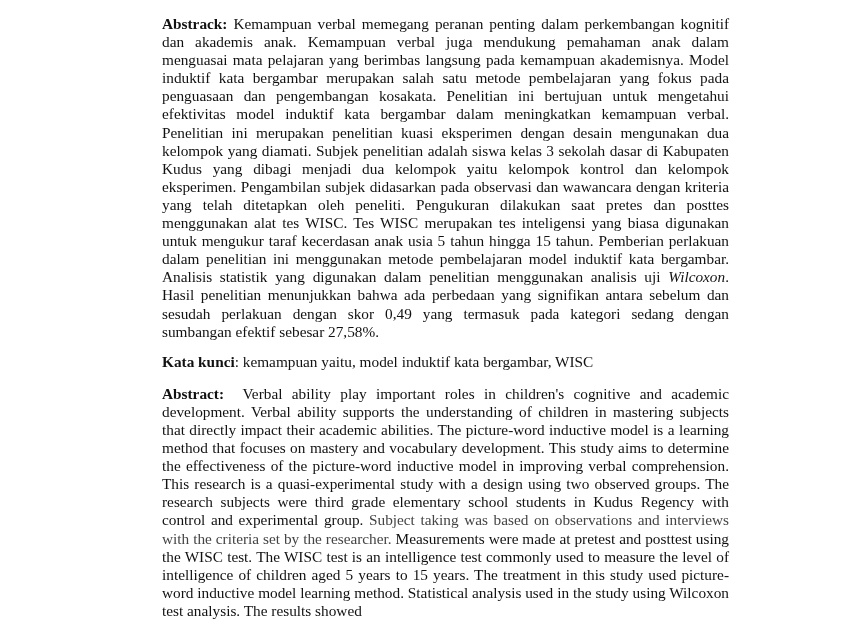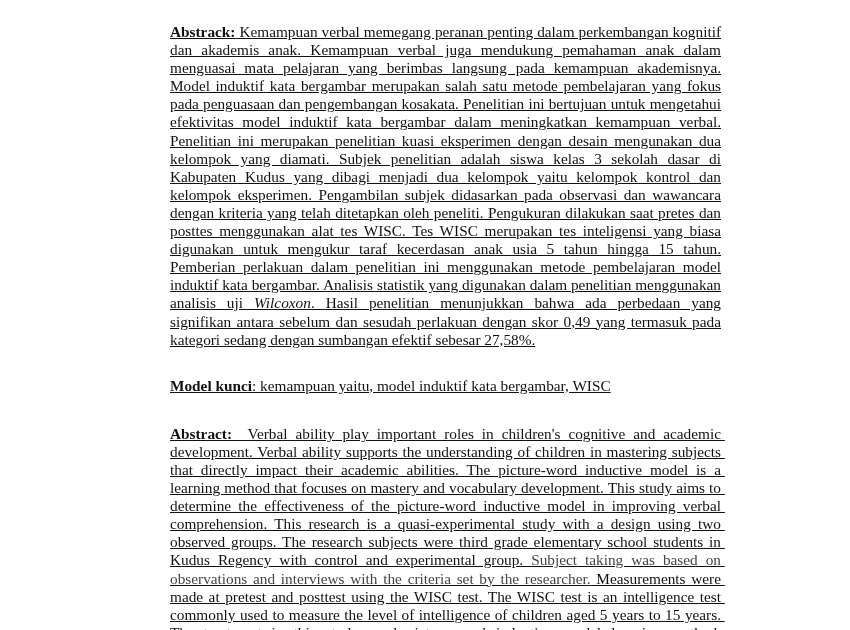--- a/index.html
+++ b/index.html
@@ -2,29 +2,29 @@
 <html><head>
 <meta charset="utf-8">
 <style>
   html, body { margin: 0; padding: 0; background: #ffffff; }
   body { width: 850px; height: 630px; overflow: hidden; position: relative; }
   .page {
     position: absolute; left: 162px; top: 15px; width: 567px;
     font-family: "Liberation Serif", serif; font-size: 15.3px; line-height: 18.1px;
     color: #111111; text-align: justify;
   }
-  .para { margin: 8px; text-decoration: underline; }
+  .para { margin: 0; }
   .para b { font-weight: bold; }
   .para i { font-style: italic; }
   .gap1 { height: 12px; }
   .gap2 { height: 14px; }
   .soft { color: #444444; }
 </style>
 </head>
 <body>
 
 <div class="page">
   <p class="para"><b>Abstrack:</b><span> Kemampuan verbal memegang peranan penting dalam perkembangan kognitif dan akademis anak. Kemampuan verbal juga mendukung pemahaman anak dalam menguasai mata pelajaran yang berimbas langsung pada kemampuan akademisnya. Model induktif kata bergambar merupakan salah satu metode pembelajaran yang fokus pada penguasaan dan pengembangan kosakata. Penelitian ini bertujuan untuk mengetahui efektivitas model induktif kata bergambar dalam meningkatkan kemampuan verbal. Penelitian ini merupakan penelitian kuasi eksperimen dengan desain mengunakan dua kelompok yang diamati. Subjek penelitian adalah siswa kelas 3 sekolah dasar di Kabupaten Kudus yang dibagi menjadi dua kelompok yaitu kelompok kontrol dan kelompok eksperimen. Pengambilan subjek didasarkan pada observasi dan wawancara dengan kriteria yang telah ditetapkan oleh peneliti. Pengukuran dilakukan saat pretes dan posttes menggunakan alat tes WISC. Tes WISC merupakan tes inteligensi yang biasa digunakan untuk mengukur taraf kecerdasan anak usia 5 tahun hingga 15 tahun. Pemberian perlakuan dalam penelitian ini menggunakan metode pembelajaran model induktif kata bergambar. Analisis statistik yang digunakan dalam penelitian menggunakan analisis uji </span><i>Wilcoxon</i><span>. Hasil penelitian menunjukkan bahwa ada perbedaan yang signifikan antara sebelum dan sesudah perlakuan dengan skor 0,49 yang termasuk pada kategori sedang dengan sumbangan efektif sebesar 27,58%.</span></p>
   <div class="gap1"></div>
-  <p class="para"><b>Model kunci</b><span>: kemampuan yaitu, model induktif kata bergambar, WISC</span></p>
+  <p class="para"><b>Kata kunci</b><span>: kemampuan yaitu, model induktif kata bergambar, WISC</span></p>
   <div class="gap2"></div>
   <p class="para" style="white-space: pre-wrap;"><b>Abstract:</b><span>  Verbal ability play important roles in children's cognitive and academic development. Verbal ability supports the understanding of children in mastering subjects that directly impact their academic abilities. The picture-word inductive model is a learning method that focuses on mastery and vocabulary development. This study aims to determine the effectiveness of the picture-word inductive model in improving verbal comprehension. This research is a quasi-experimental study with a design using two observed groups. The research subjects were third grade elementary school students in Kudus Regency with control and experimental group. </span><span class="soft">Subject taking was based on observations and interviews with the criteria set by the researcher.</span><span> Measurements were made at pretest and posttest using the WISC test. The WISC test is an intelligence test commonly used to measure the level of intelligence of children aged 5 years to 15 years. The treatment in this study used picture-word inductive model learning method. Statistical analysis used in the study using Wilcoxon test analysis. The results showed</span></p>
 </div>
 
 </body></html>

